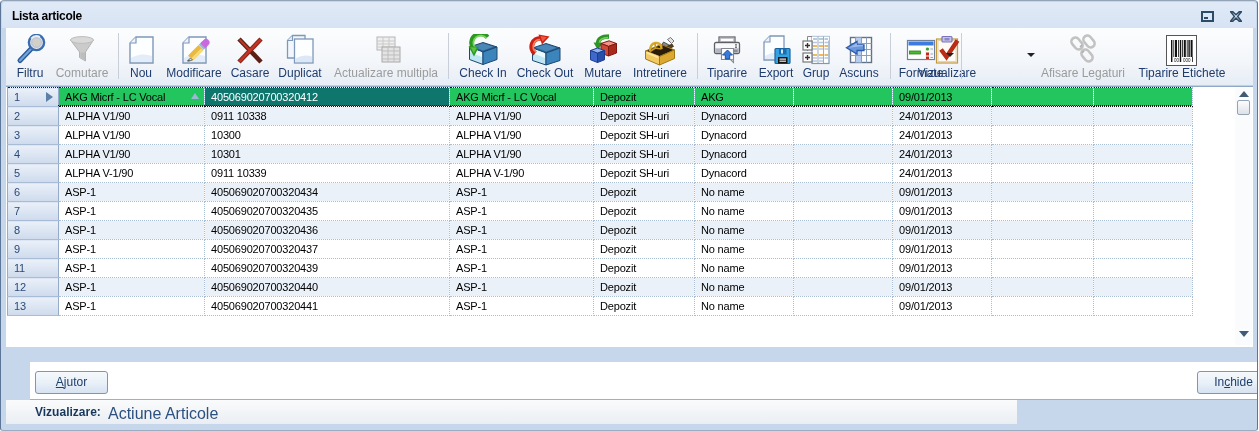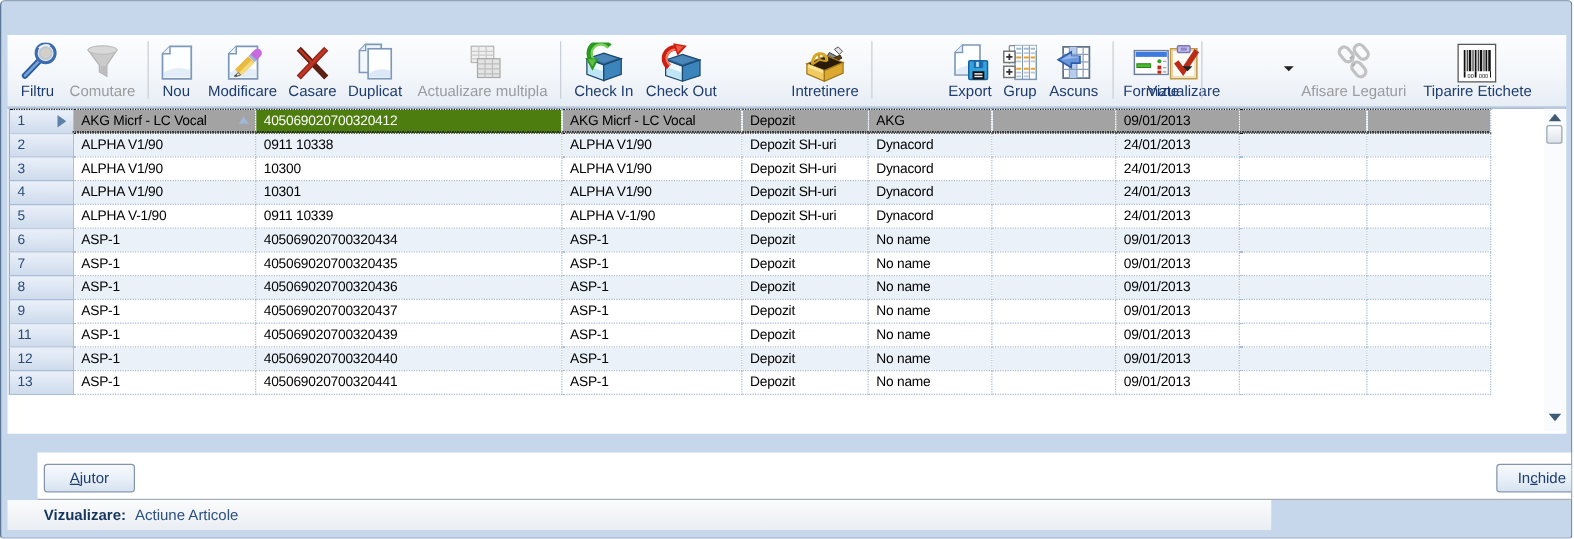--- a/index.html
+++ b/index.html
@@ -17,41 +17,51 @@
 #grid { position:absolute; left:5px; top:85px; width:1247px; height:261px; background:#fff; border-top:1px solid #8fa8c8; }
 table { border-collapse:collapse; table-layout:fixed; position:absolute; left:1px; top:0; width:1185px; }
 td,th { padding:0 0 0 6px; font-size:11px; letter-spacing:-0.18px; overflow:hidden; white-space:nowrap; text-align:left; font-weight:normal; }
 tr.hdr { height:17px; }
 tr.hdr th { color:#1a5296; background:linear-gradient(#f7fafd,#e9f0f9 45%,#d9e5f3); border-right:1px solid #a4bad6; border-bottom:1px solid #96abc9; }
 tr.hdr th.gut { background:linear-gradient(#e9eff8,#d4dfee); border-right:1px solid #96abc9; border-left:1px solid #96abc9; }
 tr.r { height:19px; }
 tr.r td { color:#000; border-right:1px dotted #a9bed4; border-bottom:1px dotted #a9bed4; }
 tr.r td.gut { background:linear-gradient(#eaf0f9,#cedbec); border-right:1px solid #96abc9; border-left:1px solid #96abc9; border-bottom:1px solid #a9bcd6; color:#2c4a78; position:relative; }
 tr.alt td { background:#eaf1f9; }
-tr.selrow td { background:#a3a3a3; border-top:1px dotted #151515; border-bottom:1px dotted #151515; }
-tr.selrow td.fc { background:#4d7c0f; color:#fff; }
+tr.selrow td { background:#22c55e; border-top:1px dotted #151515; border-bottom:1px dotted #151515; }
+tr.selrow td.fc { background:#0f766e; color:#fff; }
 tr.selrow td.gut { background:linear-gradient(#eaf0f9,#cedbec); }
 .rarr { position:absolute; right:5px; top:4px; width:0; height:0; border-left:7px solid #5c80a8; border-top:5px solid transparent; border-bottom:5px solid transparent; }
 #vsb { position:absolute; left:1229px; top:0px; width:17px; height:258px; background:#fafbfc; }
 #vsb .tri-u { position:absolute; left:4px; top:4px; width:0; height:0; border-left:5px solid transparent; border-right:5px solid transparent; border-bottom:6px solid #3f5a75; }
 #vsb .thumb { position:absolute; left:2px; top:13px; width:13px; height:15px; border:1px solid #95a3b2; border-radius:2px; background:linear-gradient(#fdfdfe,#dde2e8); }
 #vsb .tri-d { position:absolute; left:4px; top:244px; width:0; height:0; border-left:5px solid transparent; border-right:5px solid transparent; border-top:6px solid #3f5a75; }
 #nav { position:absolute; left:5px; top:345px; width:1247px; height:16px; background:linear-gradient(#e9f1fb,#cfdff2); border-bottom:1px solid #b9cbe0; font-size:11px; letter-spacing:-0.15px; color:#1e4166; }
 #nav .t { position:absolute; top:2px; }
 #navbox { position:absolute; left:118px; top:0px; width:43px; height:15px; background:#fff; border:1px solid #7f9db9; font-size:11px; color:#000; text-align:right; padding:1px 2px 0 0; }
 #panel { position:absolute; left:5px; top:361px; width:1247px; height:38px; background:#fff; border-bottom:1px solid #a9aeb5;margin-left:24px; }
 .btn { position:absolute; top:9px; height:23px; border:1px solid #8494ac; border-radius:3px; background:linear-gradient(#f6f9fc,#e9f0f8 50%,#d7e3f1); color:#1e3e6e; font-size:12px; text-align:center; line-height:21px; }
 #status { position:absolute; left:5px; top:399px; width:1011px; height:24px; background:linear-gradient(#fafbfc,#eaeef3); }
 #status .b { position:absolute; left:29px; top:5px; font-weight:bold; color:#17365c; font-size:12px; }
-#status .v { position:absolute; left:102px; top:5px; color:#2c5080; font-size:12px; }
+#status .v { position:absolute; left:102px; top:5px; color:#2c5080; font-size:16px; }
 .navg { position:absolute; top:3px; }
 </style>
 </head>
 <body>
 <div id="win">
+  <div id="title">
+    <span class="txt">Lista articole</span>
+    <svg style="position:absolute;left:1199px;top:9px" width="13" height="11" viewBox="0 0 13 11">
+        <rect x="1" y="1" width="11" height="9" fill="none" stroke="#2d4a66" stroke-width="2"></rect>
+        <rect x="3" y="6" width="4" height="2" fill="#2d4a66"></rect>
+      </svg>
+    <svg style="position:absolute;left:1228px;top:9px" width="12" height="11" viewBox="0 0 11 10">
+        <path d="M0.5 0.5 L2.4 0.5 L5.5 3.4 L8.6 0.5 L10.5 0.5 L7 4.9 L10.5 9.5 L8.6 9.5 L5.5 6.4 L2.4 9.5 L0.5 9.5 L4 4.9 Z" fill="#e8eef6" stroke="#2d4a66" stroke-width="1.4" stroke-linejoin="miter"></path>
+      </svg>
+  </div>
   <div id="toolbar">
       <div class="tb" style="left:-46px;width:140px">
         <div style="height:33px;padding-top:2px">
           <svg width="32" height="32" viewBox="0 0 32 32">
 <line x1="17.5" y1="14.5" x2="6" y2="26.5" stroke="#2a5a9a" stroke-width="5" stroke-linecap="round"></line>
 <line x1="17.5" y1="14.5" x2="6" y2="26.5" stroke="#74a2da" stroke-width="2.2" stroke-linecap="round"></line>
 <circle cx="22.5" cy="8.5" r="7.6" fill="#eceae6" stroke="#3a6cb0" stroke-width="2.4"></circle>
 <circle cx="22.5" cy="8.5" r="4.8" fill="#d5d0c6" stroke="#bcc8da" stroke-width="1.6"></circle>
 <path d="M17 4.5 A7.4 7.4 0 0 1 26 2.8" stroke="#fff" stroke-width="1.5" fill="none" opacity="0.85"></path>
 </svg>
@@ -169,35 +179,69 @@
 <path d="M4.5 15 L16 19.3 L16 24 L4.5 19.5 Z" fill="#eef9fd"></path>
 <path d="M31 14 L17 19 L17 31 L31 26.5 Z" fill="#3c85bc" stroke="#1c476e" stroke-width="1"></path>
 <path d="M6 19.5 A8.4 8.4 0 0 1 12 4.5" fill="none" stroke="#cc1f12" stroke-width="4.8"></path>
 <path d="M7.3 18.2 A6.8 6.8 0 0 1 12 5.8" fill="none" stroke="#f47a5e" stroke-width="1.8"></path>
 <path d="M9.5 0.5 L20.5 2.5 L13 10.5 Z" fill="#cc1f12"></path>
 <path d="M11.5 2 L17.8 3.2 L13.4 7.8 Z" fill="#ee5840"></path>
 </svg>
         </div>
         <div class="lbl">Check Out</div>
       </div>
+      <div class="tb" style="left:527px;width:140px">
+        <div style="height:33px;padding-top:2px">
+          <svg width="32" height="32" viewBox="0 0 32 32">
+<path d="M22 2.5 Q11 2.5 11 9.5 L11 10.5" fill="none" stroke="#2f9426" stroke-width="4.4"></path>
+<path d="M21 3.6 Q12.6 3.8 12.3 9" fill="none" stroke="#74ce58" stroke-width="1.6"></path>
+<path d="M6.5 8.5 L15.5 8.8 L11 16.5 Z" fill="#2f9426"></path>
+<path d="M14 9.5 L22 6.8 L29.5 9.5 L21.5 12.4 Z" fill="#f0948a" stroke="#801810" stroke-width="1"></path>
+<path d="M14 9.5 L21.5 12.4 L21.5 22 L14 19 Z" fill="#d04838" stroke="#801810" stroke-width="1"></path>
+<path d="M29.5 9.5 L21.5 12.4 L21.5 22 L29.5 19 Z" fill="#a82a1c" stroke="#801810" stroke-width="1"></path>
+<path d="M3.5 16.5 L10.5 14 L17.5 16.5 L10.5 19.2 Z" fill="#90b4ec" stroke="#1e3c8c" stroke-width="1"></path>
+<path d="M3.5 16.5 L10.5 19.2 L10.5 28.5 L3.5 25.8 Z" fill="#3e68cc" stroke="#1e3c8c" stroke-width="1"></path>
+<path d="M17.5 16.5 L10.5 19.2 L10.5 28.5 L17.5 25.8 Z" fill="#2850aa" stroke="#1e3c8c" stroke-width="1"></path>
+</svg>
+        </div>
+        <div class="lbl">Mutare</div>
+      </div>
       <div class="tb" style="left:584px;width:140px">
         <div style="height:33px;padding-top:2px">
           <svg width="32" height="32" viewBox="0 0 32 32">
 <path d="M19.5 8 L26 11.5 L24.5 14 L18 10.5 Z" fill="#8a8a8a" stroke="#3a3a3a" stroke-width="0.8"></path>
 <path d="M23.5 5.5 L26.5 3.5 L30 7 L27.5 9.5 Z" fill="#e4e4e4" stroke="#555" stroke-width="0.8"></path>
 <path d="M22 13 L28 10 L29.5 12.5 L23.5 15.5 Z" fill="#5a4018" stroke="#2e2008" stroke-width="0.7"></path>
 <path d="M1.5 17 L17 10.5 L30.5 16 L15.5 22.5 Z" fill="#2a1c08" stroke="#a07818" stroke-width="1"></path>
 <path d="M1.5 17 L15.5 22.5 L15.5 31 L1.5 25 Z" fill="#f2ca62" stroke="#a07818" stroke-width="1"></path>
 <path d="M30.5 16 L15.5 22.5 L15.5 31 L30.5 24.5 Z" fill="#dca830" stroke="#a07818" stroke-width="1"></path>
 <path d="M2.5 17.2 L14.5 21.9 L14.5 24.5 L2.5 19.8 Z" fill="#fbe398"></path>
 <path d="M6 17.5 Q6 10 11 9 L13 9 Q17.5 9.5 17.5 15" fill="none" stroke="#d8a828" stroke-width="2.4"></path>
 <path d="M6 17.5 L11.5 14 M17.5 15 L11.5 14 L11 9.2" fill="none" stroke="#c89820" stroke-width="1.6"></path>
 </svg>
         </div>
         <div class="lbl">Intretinere</div>
+      </div>
+      <div class="tb" style="left:651px;width:140px">
+        <div style="height:33px;padding-top:2px">
+          <svg width="32" height="32" viewBox="0 0 32 32">
+<rect x="8" y="3" width="16" height="6" fill="#f0f0f2" stroke="#6a6a72" stroke-width="1.3"></rect>
+<rect x="9.5" y="4.5" width="13" height="3" fill="#fff" stroke="#b8b8c0" stroke-width="0.8"></rect>
+<rect x="3.5" y="8.5" width="25" height="11" rx="1.5" fill="#dcdee4" stroke="#5f5f68" stroke-width="1.3"></rect>
+<rect x="4.5" y="9.5" width="23" height="4.5" fill="#f8f8fa"></rect>
+<rect x="4.5" y="14.5" width="23" height="4.5" fill="#b2b6c0"></rect>
+<circle cx="25" cy="10.8" r="0.9" fill="#555"></circle>
+            <circle cx="25" cy="13.2" r="0.9" fill="#555"></circle>
+<rect x="22.5" y="15.8" width="4" height="2.2" fill="#8a8e98"></rect>
+<path d="M10.5 14.5 L22.5 14.5 L22.5 28.5 L19.5 25.5 L10.5 25.5 Z" fill="#fff" stroke="#85858d" stroke-width="1.1"></path>
+<path d="M22.5 28.5 L19.5 25.5 L22.5 25.5 Z" fill="#cacace" stroke="#85858d" stroke-width="0.8"></path>
+<path d="M16.5 16 L21.5 21 L18.7 21 L18.7 25 L14.3 25 L14.3 21 L11.5 21 Z" fill="#3a7ad8" stroke="#1f50a0" stroke-width="1"></path>
+</svg>
+        </div>
+        <div class="lbl">Tiparire</div>
       </div>
       <div class="tb" style="left:700px;width:140px">
         <div style="height:33px;padding-top:2px">
           <svg width="32" height="32" viewBox="0 0 32 32">
 <path d="M10 2 L24 2 L24 26 L4 26 L4 8 Z" fill="#fdfeff" stroke="#7d98b8" stroke-width="1.3"></path>
 <path d="M10 2 L10 8 L4 8" fill="#e8f0fa" stroke="#7d98b8" stroke-width="1.1"></path>
 <path d="M5 25 L23 25 L23 20 Q14 16 5 22 Z" fill="#dcE9f7" opacity="0.85"></path>
 <rect x="15" y="14.5" width="15" height="15" rx="1" fill="#35a2e0" stroke="#19629e" stroke-width="1.2"></rect>
 <rect x="19" y="14.5" width="7.5" height="6" fill="#1a6cae"></rect>
 <rect x="21" y="15.5" width="2" height="4" fill="#cde8f8"></rect>

